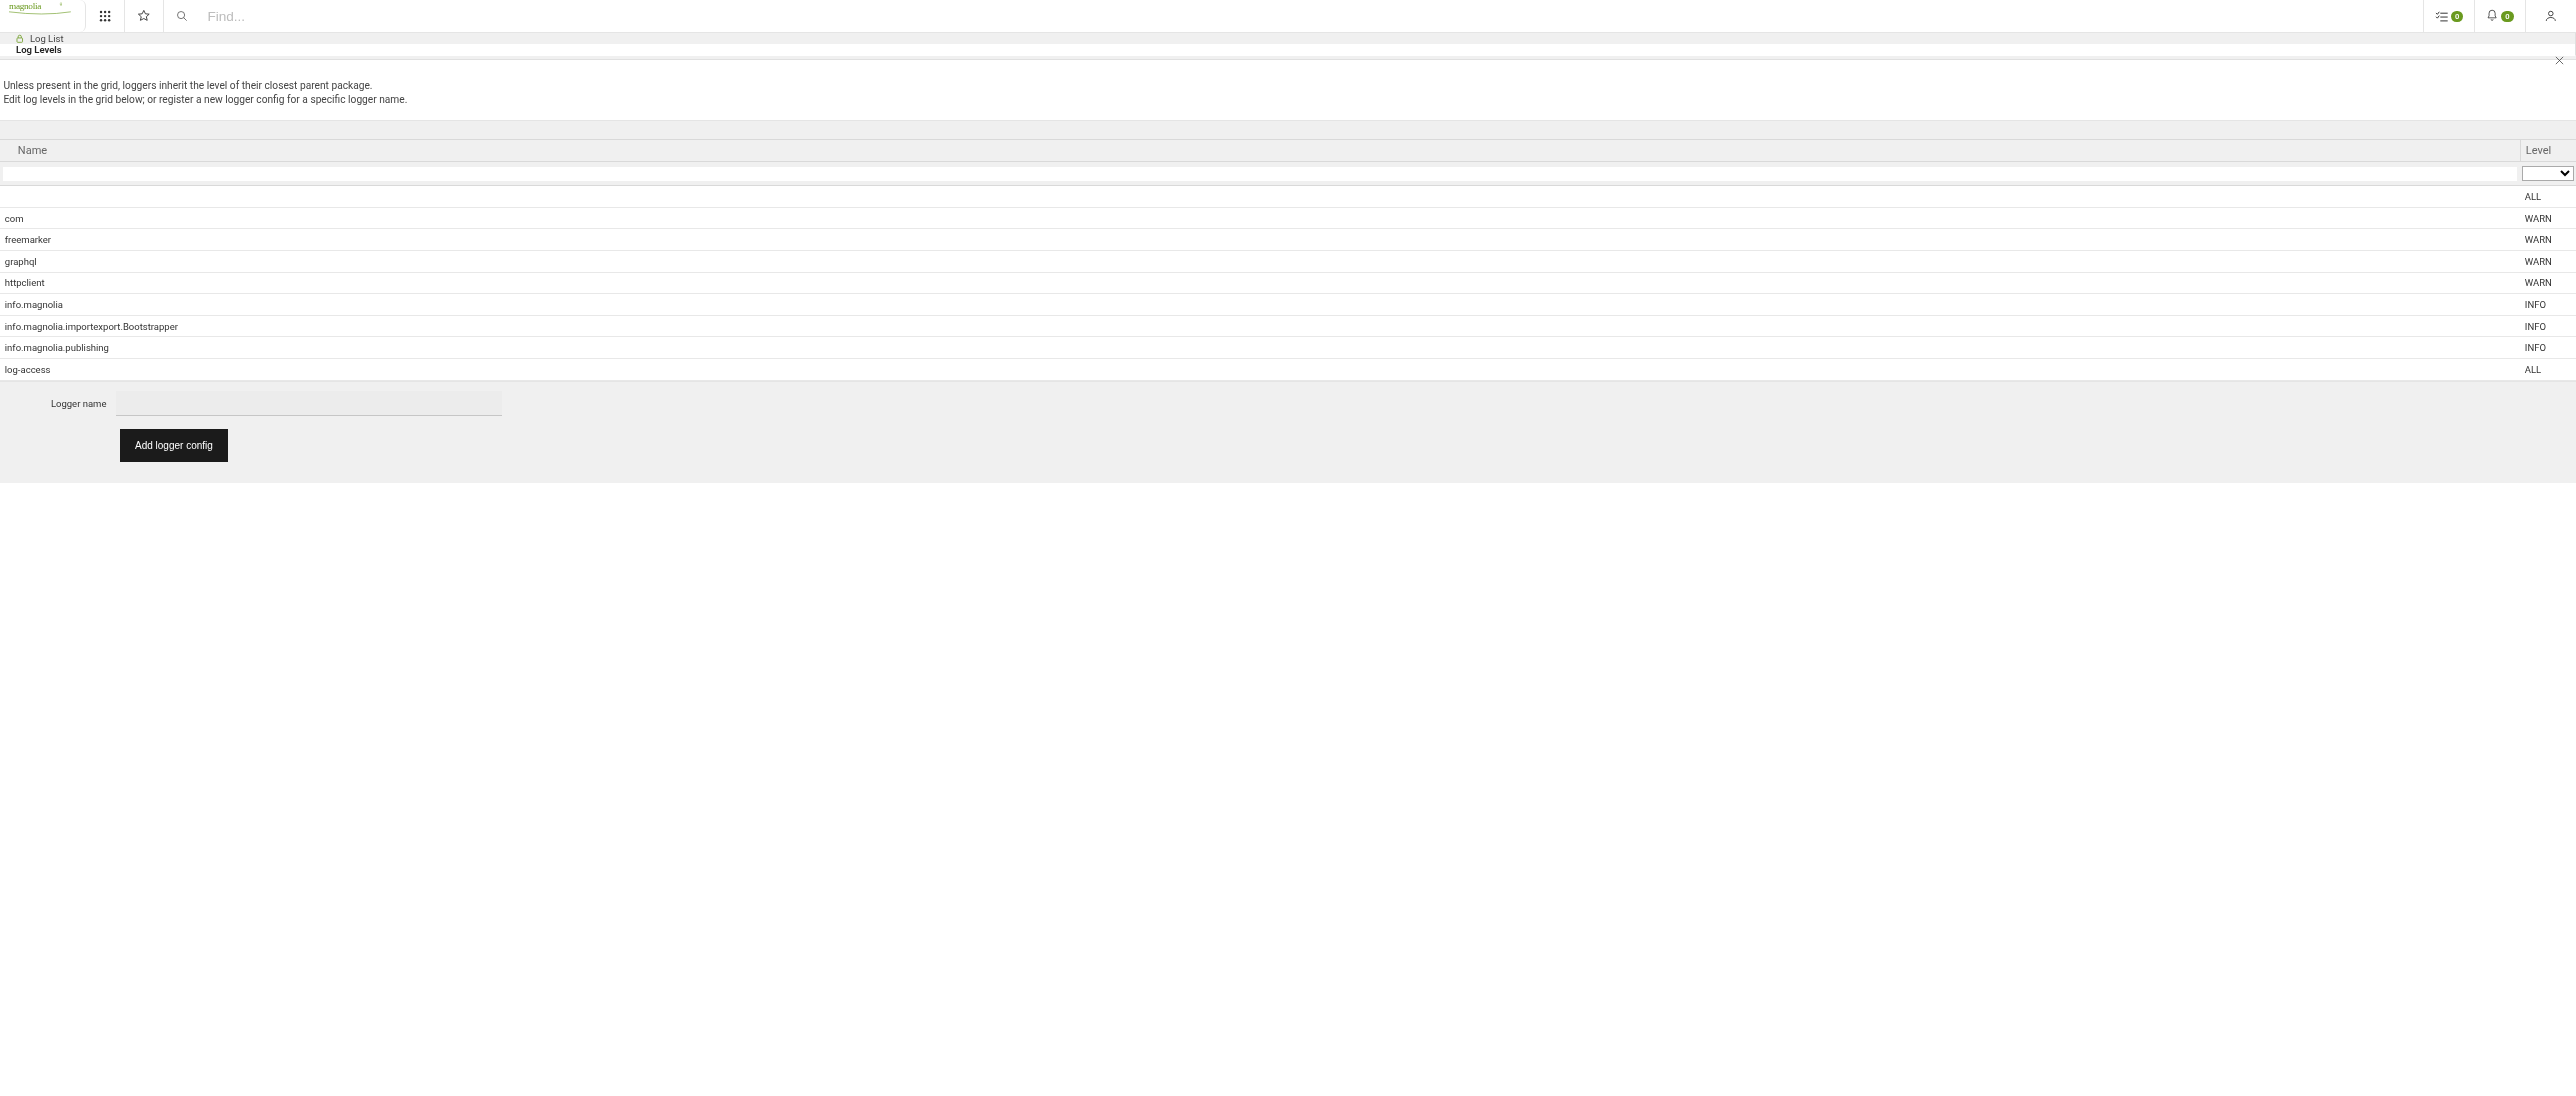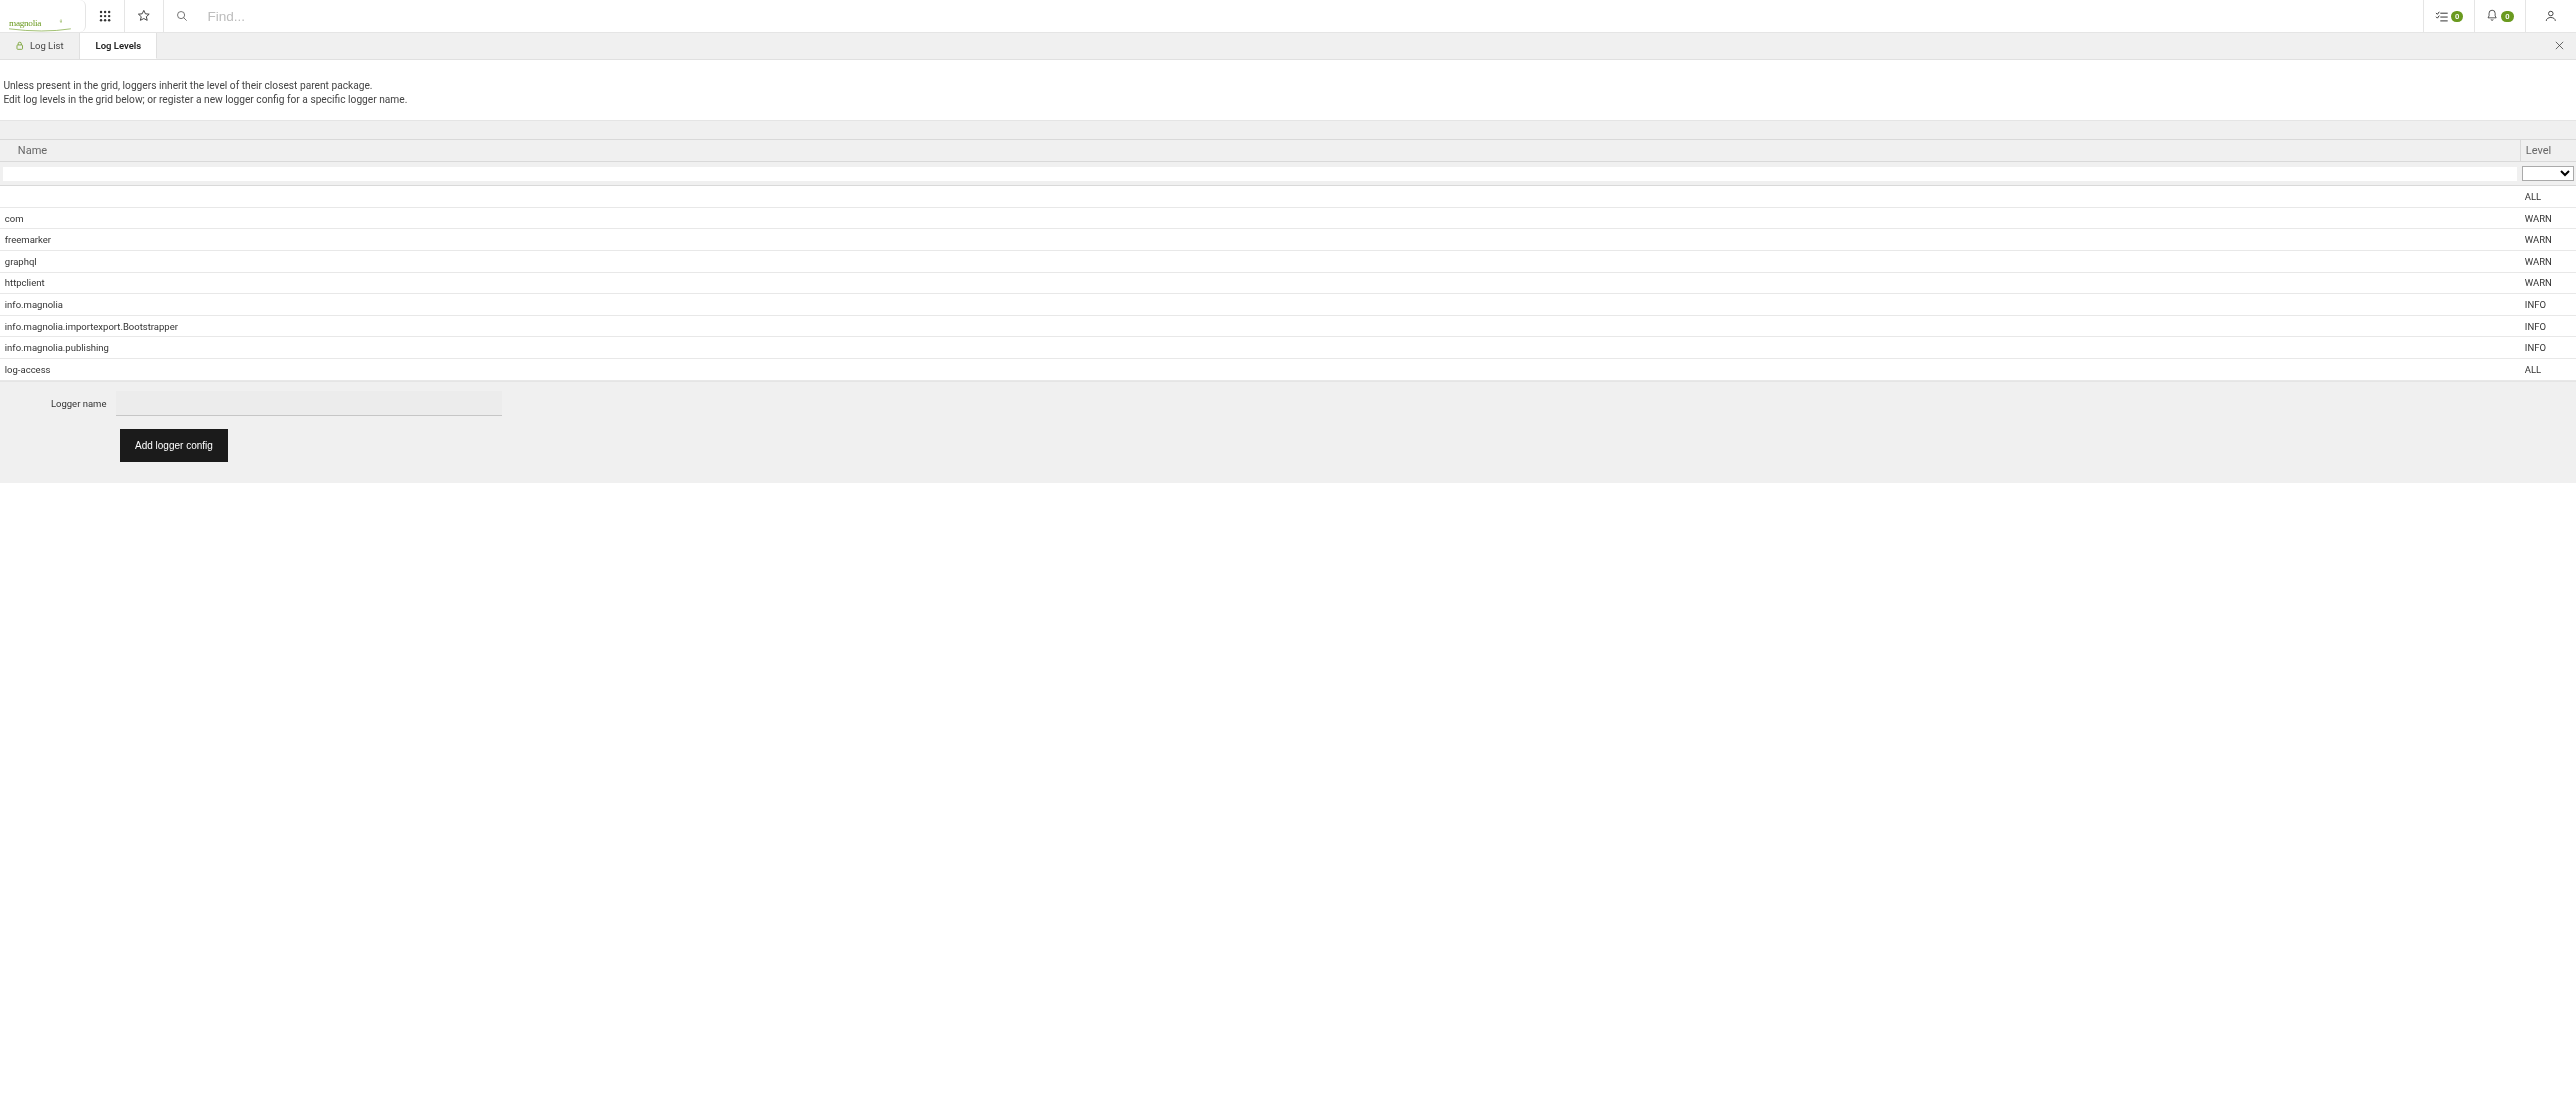--- a/index.html
+++ b/index.html
@@ -14,21 +14,21 @@
     .top-header {
       display: flex;
       align-items: stretch;
       height: 33px;
       border-bottom: 0.7px solid #e5e5e5;
       background: #fff;
     }
     .logo-cell {
       width: 86px;
       display: flex;
-      align-items: flex-end;
+      align-items: flex-start;
       justify-content: center;
       border-right: 0.7px solid #e5e5e5;
       border-radius: 6px;
     }
     .logo-cell svg { width: 68px; height: 15px; }
     .header-icon-cell {
       width: 39px;
       display: flex;
       align-items: center;
       justify-content: center;
@@ -77,20 +77,21 @@
     .icon-with-badge { display: inline-flex; align-items: center; }
 
     
     .tabs-bar {
       display: flex;
       align-items: stretch;
       height: 26.5px;
       background: #f0f0f0;
       border-bottom: 0.7px solid #e0e0e0;
       position: relative;
+      flex-direction: column;
     }
     .tab {
       display: flex;
       align-items: center;
       padding: 0 15px;
       gap: 5.4px;
       border-right: 0.7px solid #e0e0e0;
       cursor: pointer;
       font-size: 9.5px;
       color: #444;

